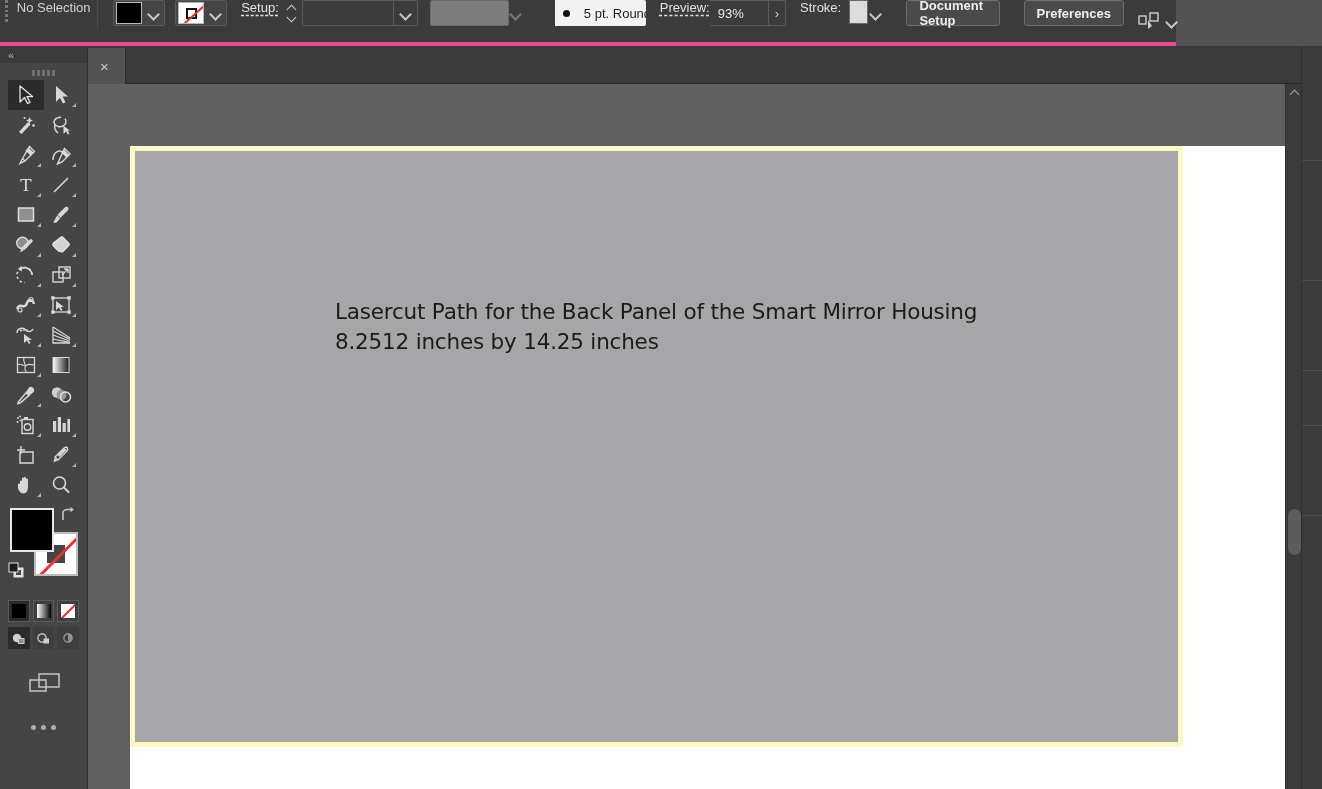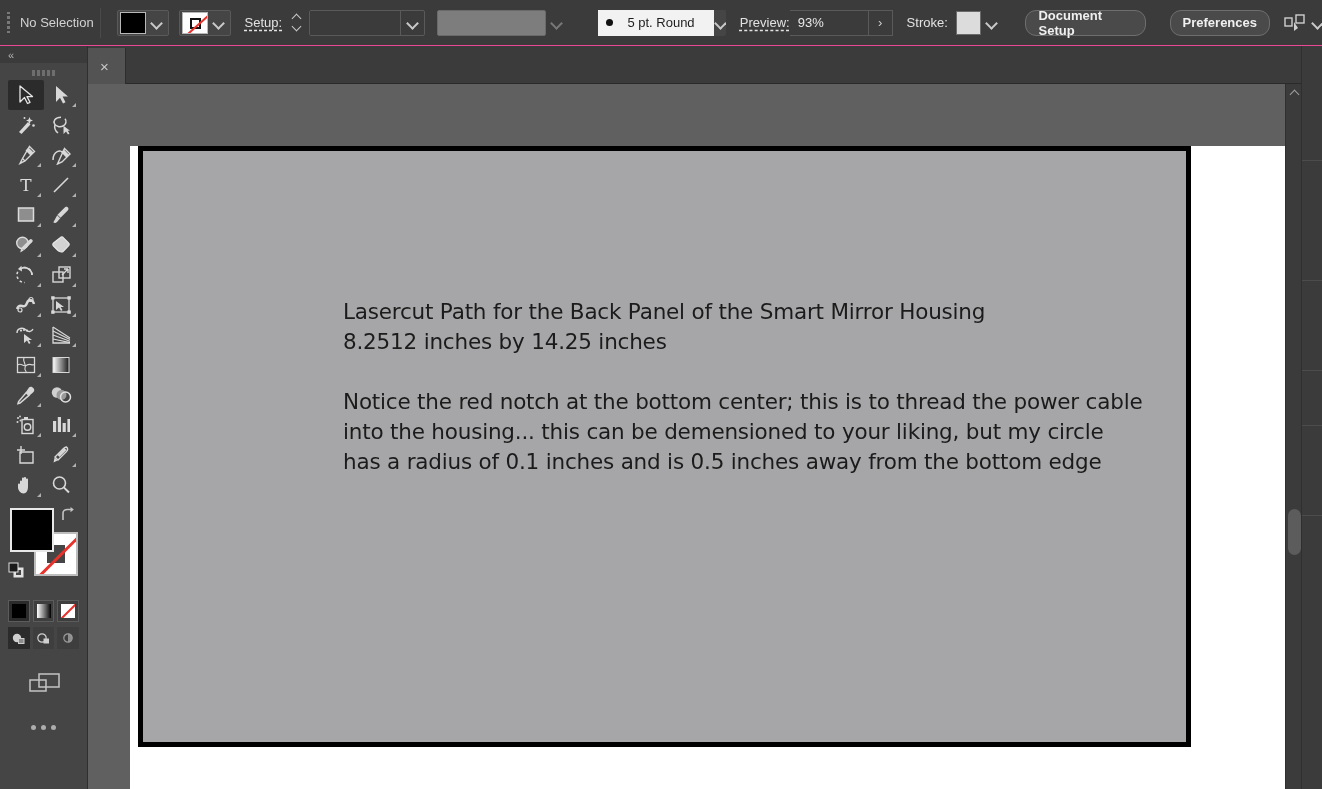--- a/index.html
+++ b/index.html
@@ -6,24 +6,24 @@
   html, body {
     width: 1322px; height: 789px;
     background: #535353;
     font-family: "Liberation Sans", sans-serif;
     overflow: hidden;
   }
   #app { position: relative; width: 1322px; height: 789px; }
 
   
   .control-bar {
-    position: absolute; left: 0; top: 0; width: 1322px; height: 46px;
+    position: absolute; left: 0; top: 0; width: 1176px; height: 46px;
     background: #3b3b3b;
-    border-bottom: 1px solid #ec4899;
-    display: flex; align-items: center;
+    border-bottom: 4px solid #ec4899;
+    display: flex; 
   }
   .cb-grip {
     width: 12px; height: 22px; margin-left: 3px;
     display: flex; flex-direction: column; justify-content: center;
     align-items: center; gap: 2px;
   }
   .cb-grip i { display: block; width: 3px; height: 3px; background: #787878; }
   .cb-label {
     color: #d2d2d2; font-size: 13px; margin-left: 6px;
     white-space: nowrap;
@@ -122,21 +122,21 @@
     border: 1px solid #5a5a5a; border-left: none;
     display: flex; align-items: center; justify-content: center;
     color: #cfcfcf; font-size: 13px;
   }
   .style-swatch {
     width: 28px; height: 24px; background: #dcdcdc;
     border: 1px solid #6a6a6a; margin-left: 8px;
   }
   .btn {
     height: 26px; background: #4a4a4a; border: 1px solid #6e6e6e;
-    border-radius: 11px; color: #f0f0f0; font-size: 13px; font-weight: bold;
+    border-radius: 3px; color: #f0f0f0; font-size: 13px; font-weight: bold;
     padding: 8px 12px; display: flex; align-items: center; margin-left: 24px;
     cursor: default;
   }
   .align-icon { margin-left: 14px; display: flex; align-items: center; gap: 7px; }
 
   
   .tab-bar {
     position: absolute; left: 88px; top: 46px; width: 1234px; height: 38px;
     background: #3b3b3b; border-bottom: 1px solid #2a2a2a;
   }
@@ -247,23 +247,23 @@
   .doc-area {
     position: absolute; left: 88px; top: 84px;
     width: 1197px; height: 705px;
     background: #606060; overflow: hidden;
   }
   .page-white {
     position: absolute; left: 42px; top: 62px;
     width: 1205px; height: 700px; background: #ffffff;
   }
   .artboard {
-    position: absolute; left: 50px; top: 62px;
+    position: absolute; left: 42px; top: 62px;
     width: 1053px; height: 601px;
-    background: #a6a6a8; border: 5px solid #000000;
+    background: #a6a6a8; border: 5px solid #fef9c3;
   }
   .art-text {
     position: absolute; color: #1b1b1b;
     font-family: "DejaVu Sans", sans-serif;
     font-size: 21.5px; line-height: 30px; white-space: pre;
     letter-spacing: -0.2px;
   }
   .notch {
     position: absolute; left: 500px; top: 634px;
     width: 28px; height: 60px;
@@ -716,23 +716,20 @@
       </div>
     </div>
   </div>
 
   <div class="doc-area">
     <div class="page-white"></div>
 
     <div class="artboard">
       <div class="art-text" style="left:200px; top:146px;">Lasercut Path for the Back Panel of the Smart Mirror Housing
 8.2512 inches by 14.25 inches</div>
-      <div class="art-text" style="left:200px; top:236px;">Notice the red notch at the bottom center; this is to thread the power cable
-into the housing... this can be demensioned to your liking, but my circle
-has a radius of 0.1 inches and is 0.5 inches away from the bottom edge</div>
 
       <svg class="notch" viewBox="0 0 28 60">
         <path d="M7.5 60 L7.5 17.5 A6.5 6.5 0 0 1 20.5 17.5 L20.5 60" fill="none" stroke="#e8322a" stroke-width="3.4"></path>
       </svg>
     </div>
   </div>
 
   <div class="vscroll">
     <div class="vscroll-up">
       <span class="vs-arrow"></span>

